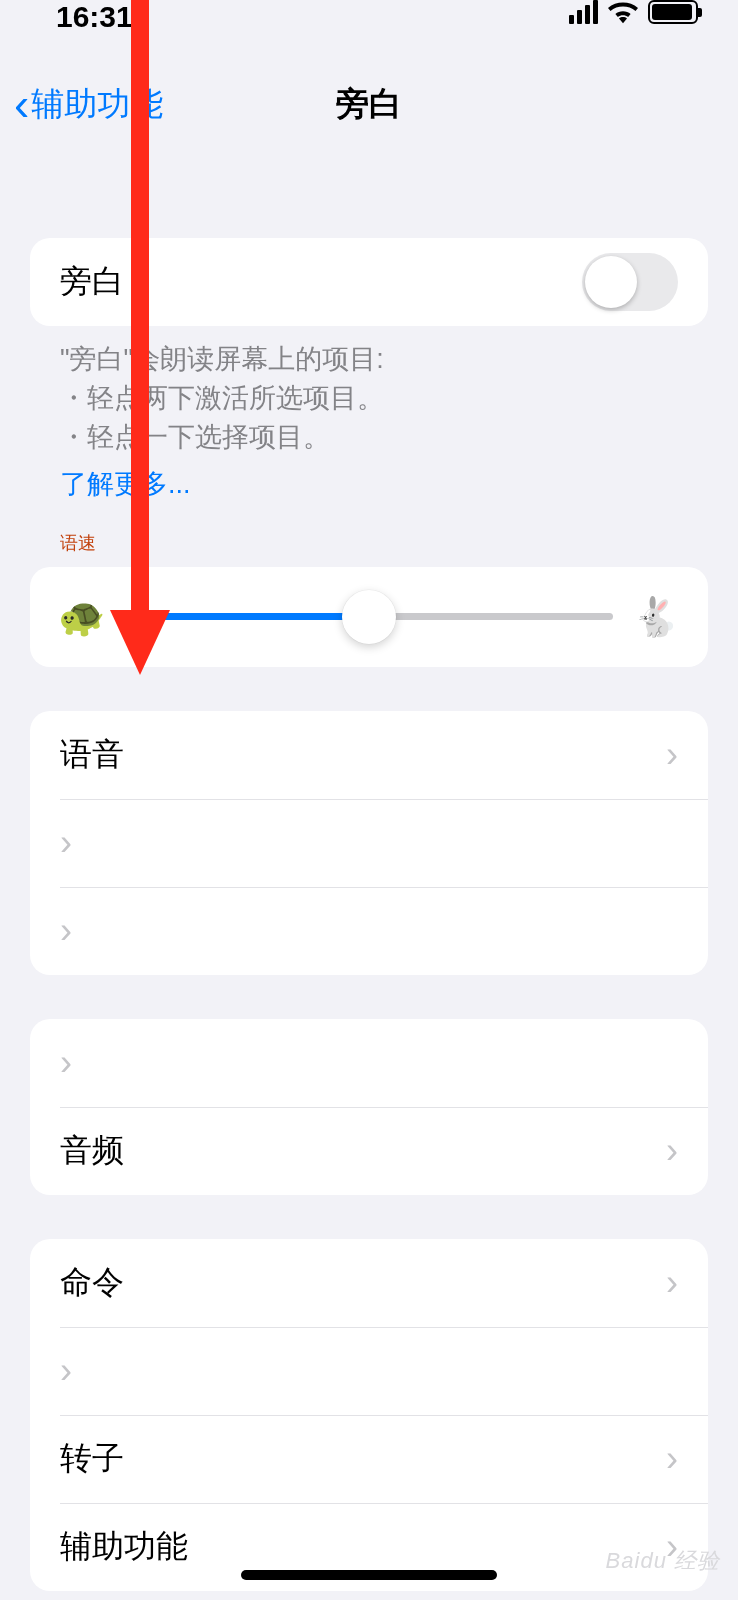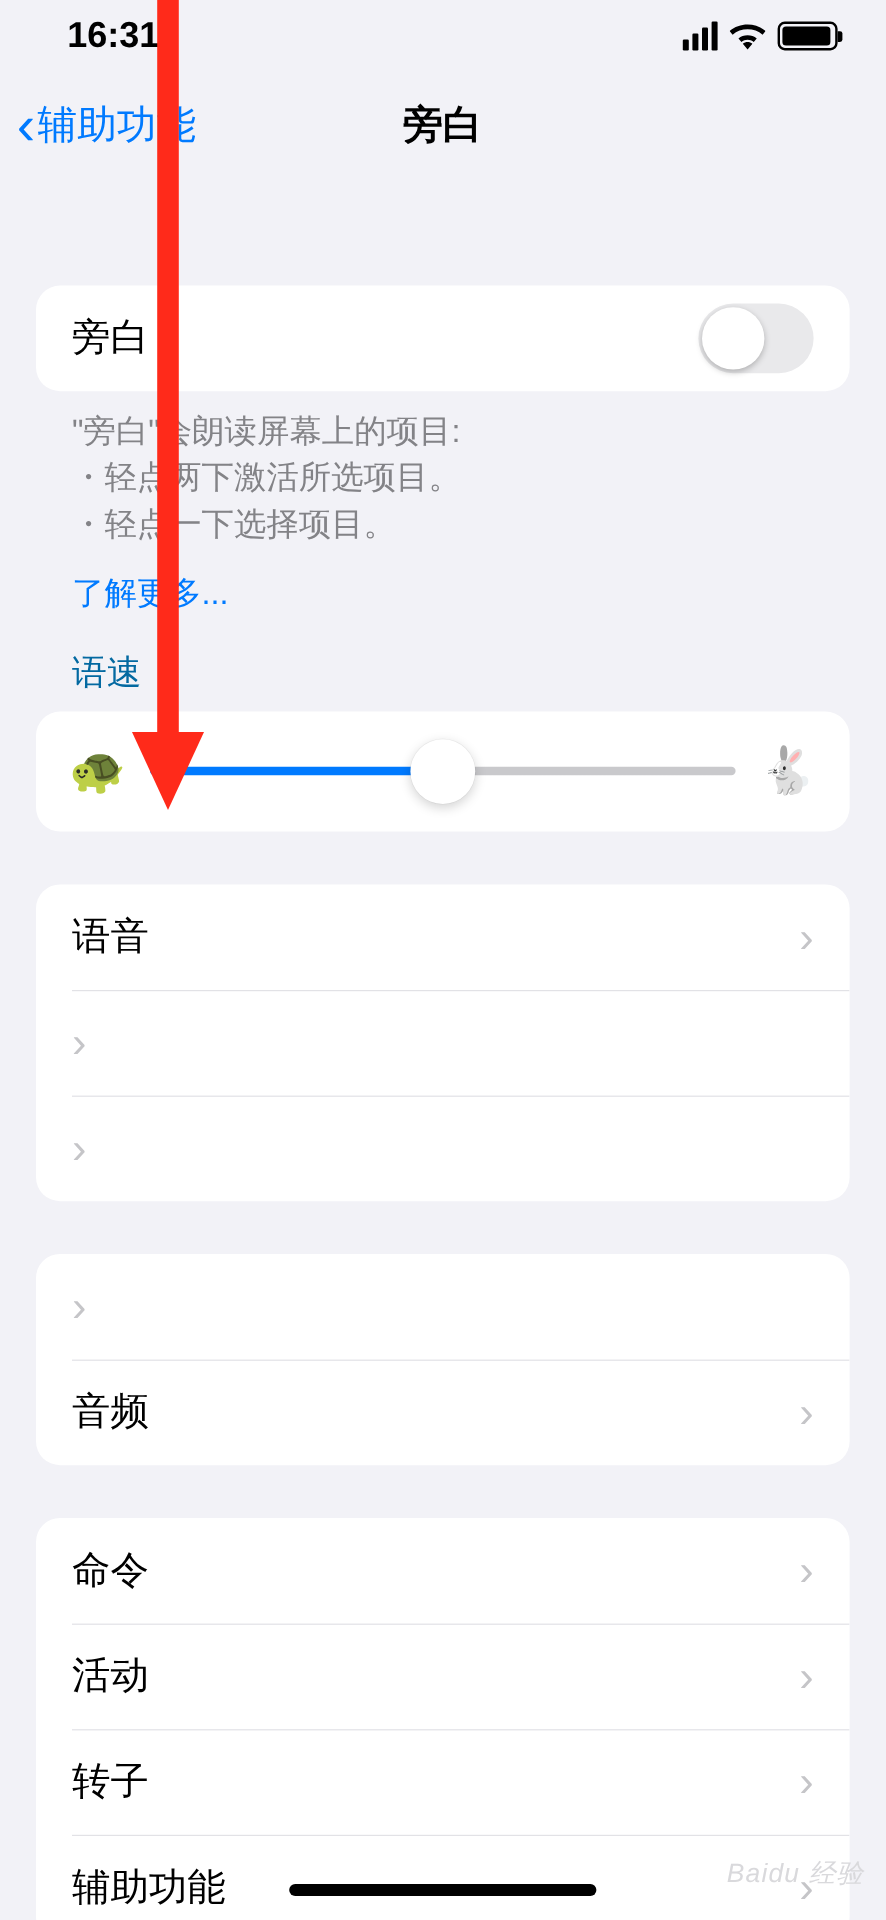--- a/index.html
+++ b/index.html
@@ -8,21 +8,21 @@
     font-family: -apple-system, "Helvetica Neue", Arial, sans-serif;
     background: #f2f2f7;
     color: #000;
     position: relative;
   }
 
   
   .status-bar {
     height: 60px;
     display: flex;
-    align-items: center;
+    align-items: flex-start;
     justify-content: space-between;
     padding: 0 40px 0 56px;
     font-size: 30px;
     font-weight: 600;
   }
   .status-right { display: flex; align-items: center; gap: 10px; }
   .signal-bars { display: flex; align-items: flex-end; gap: 3px; }
   .signal-bars span { width: 5px; background: #000; border-radius: 1px; display: block; }
   .signal-bars span:nth-child(1){height:9px}
   .signal-bars span:nth-child(2){height:14px}
@@ -85,26 +85,26 @@
     box-shadow: 0 2px 5px rgba(0,0,0,0.25);
   }
 
   
   .footer-text {
     padding: 14px 30px 0 30px;
     font-size: 27px;
     color: #838387;
     line-height: 1.45;
   }
-  .footer-text .link { color: #007aff; display:inline-block; margin-top: 18px; }
+  .footer-text .link { color: #007aff; display:inline-block; margin-top: 8px; }
 
   .section-header {
     padding: 26px 30px 6px 30px;
-    font-size: 29px;
-    color: #0369a1;
+    font-size: 18px;
+    color: #c2410c;
   }
 
   
   .slider-row {
     height: 100px;
     display: flex;
     align-items: center;
     padding: 0 28px;
     gap: 20px;
   }
@@ -226,21 +226,20 @@
       <span class="chevron">›</span>
     </div>
   </div>
 
   <div class="group">
     <div class="row">
       <span class="label">命令</span>
       <span class="chevron">›</span>
     </div>
     <div class="row">
-      <span class="label">活动</span>
       <span class="chevron">›</span>
     </div>
     <div class="row">
       <span class="label">转子</span>
       <span class="chevron">›</span>
     </div>
     <div class="row">
       <span class="label">辅助功能</span>
       <span class="chevron">›</span>
     </div>

